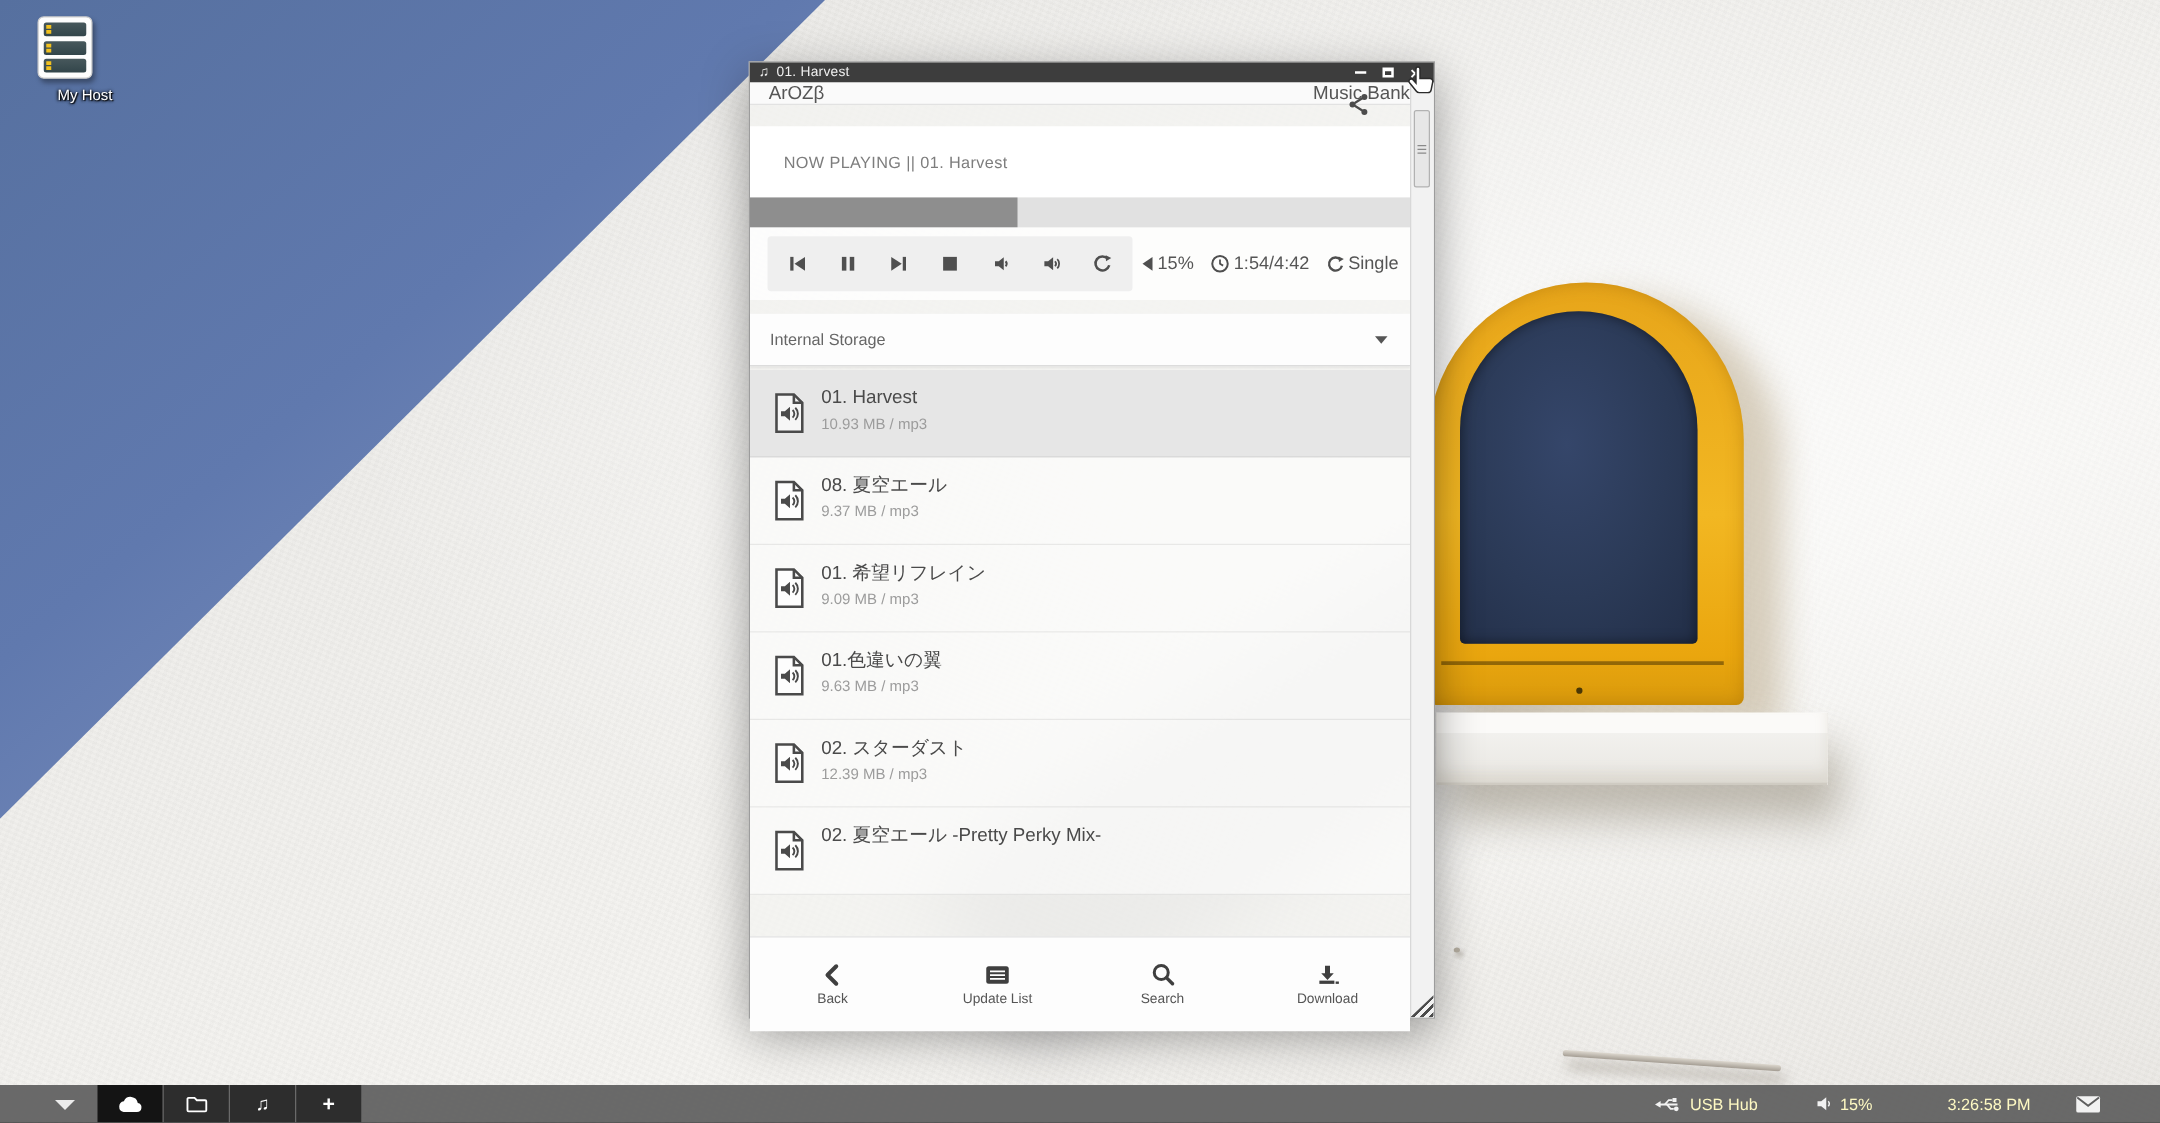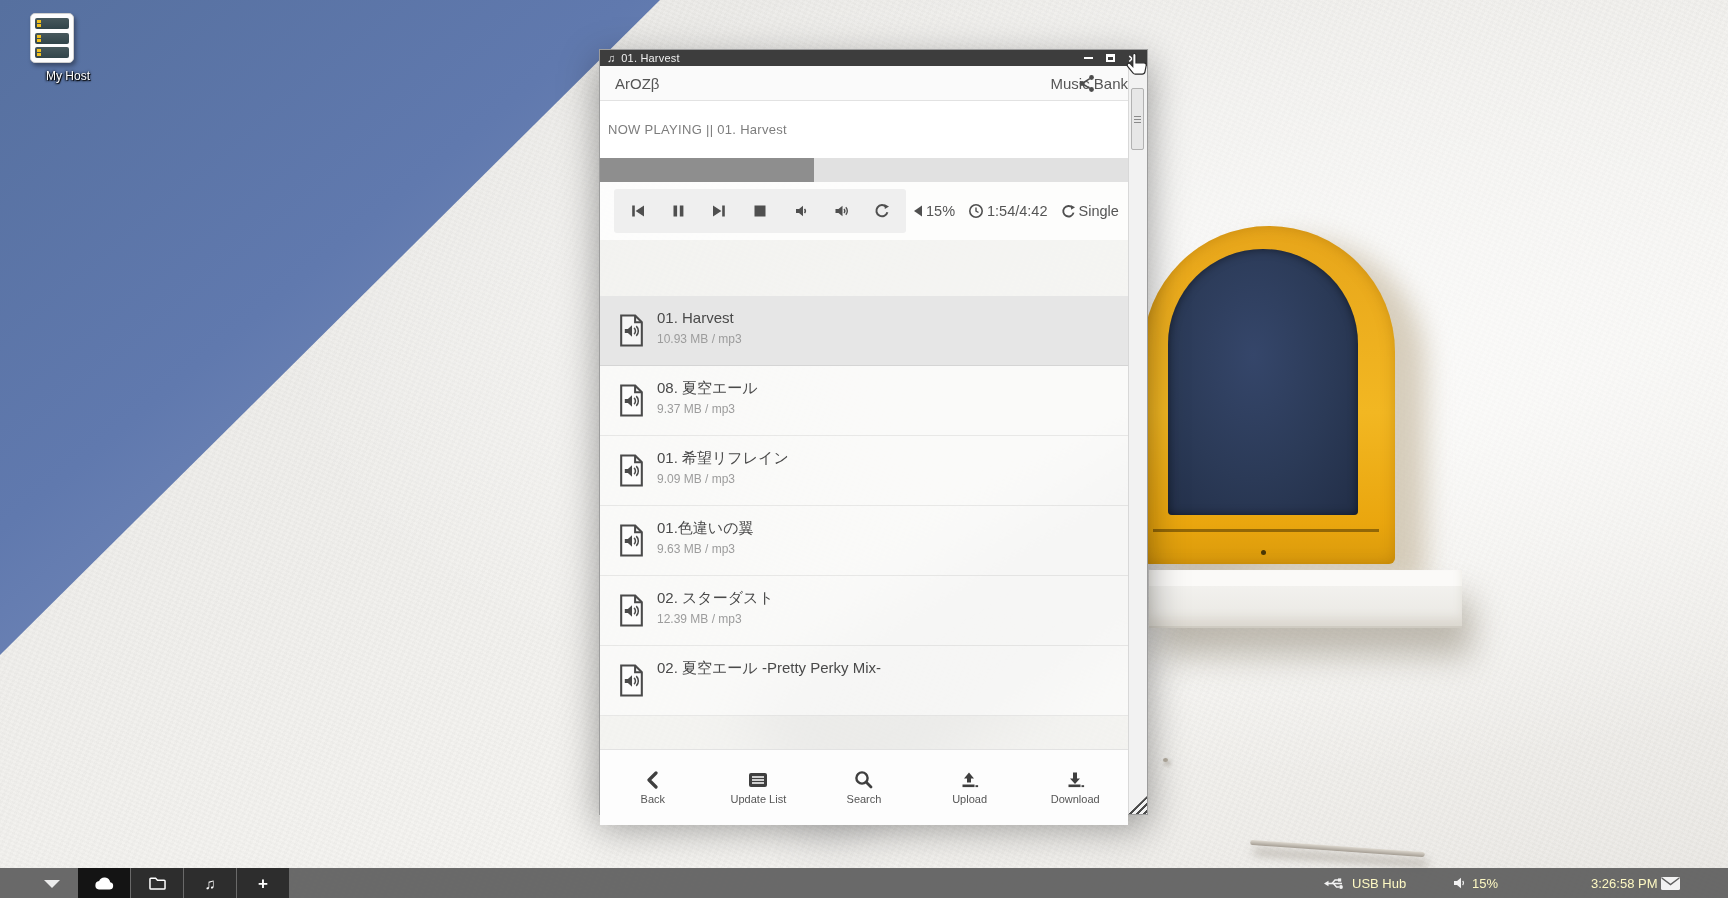--- a/index.html
+++ b/index.html
@@ -84,30 +84,30 @@
     display:flex; align-items:center; padding:0 7px; gap:6px;
   }
   .titlebar .note { color:#eee; font-size:11px; line-height:1; }
   .titlebar .wtitle { color:#f0f0f0; font-size:11px; flex:1; letter-spacing:.2px; }
   .win-btn { display:flex; align-items:center; justify-content:center; width:16px; height:14px; cursor:pointer; }
   .ic-min { width:9px; height:2px; background:#fff; }
   .ic-max { width:9px; height:8px; border:2px solid #fff; border-top-width:3px; }
   .ic-close { color:#fff; font-size:13px; font-weight:bold; line-height:1; }
 
   .app-header {
-    position:absolute; left:0; top:16px; right:19px; height:35px; background:#fafafa;
+    position:absolute; left:0; top:16px; right:19px; height:18px; background:#fafafa;
     border-bottom:1px solid #e2e2e2; display:flex; align-items:center;
   }
   .brand { position:absolute; left:15px; font-size:15px; color:#555; }
   .center-title { position:absolute; left:0; right:0; text-align:right; font-size:15px; color:#555; }
   .share-btn { position:absolute; right:32px; top:8px; cursor:pointer; }
 
   .now-playing {
     position:absolute; left:0; top:51px; right:19px; height:57px; background:rgba(255,255,255,0.97);
-    display:flex; align-items:center; padding-left:8px;
+    display:flex; align-items:center; padding-left:27px;
     font-size:13px; color:#7d7d7d; letter-spacing:.3px;
   }
   .progress { position:absolute; left:0; top:108px; right:19px; height:24px; background:#e1e1e1; }
   .progress-fill { height:100%; background:#8e8e8e; }
 
   .controls-row { position:absolute; left:0; top:132px; right:19px; height:58px; background:rgba(253,253,253,0.93); }
   .controls-box {
     position:absolute; left:14px; top:7px; width:292px; height:44px; background:#efefef; border-radius:3px;
     display:flex; align-items:center; justify-content:space-around; padding:0 4px;
   }
@@ -166,21 +166,21 @@
   .tb-chevron {
     position:absolute; left:44px; top:12px; width:0; height:0; cursor:pointer;
     border-left:8px solid transparent; border-right:8px solid transparent; border-top:8px solid #ececec;
   }
   .tb-tiles { position:absolute; left:78px; top:0; height:30px; display:flex; gap:1px; }
   .tile { width:52px; height:30px; display:flex; align-items:center; justify-content:center; background:#2d2d2d; cursor:pointer; }
   .tile.active { background:#141414; }
   .tile .glyph { color:#fff; font-size:15px; line-height:1; }
   .tile .plus { color:#fff; font-size:17px; font-weight:bold; line-height:1; }
   .tb-right-item { position:absolute; top:0; height:30px; display:flex; align-items:center; gap:6px; color:#fef9c3; font-size:13px; }
-  .tb-usb { left:1322px; } .tb-vol { left:1452px; } .tb-clock { left:1558px;margin-left:33px; } .tb-mail { left:1660px; cursor:pointer; }
+  .tb-usb { left:1322px; } .tb-vol { left:1452px; } .tb-clock { left:1558px; } .tb-mail { left:1660px; cursor:pointer; }
 </style>
 </head>
 <body>
 
 <div id="stage">
 
   <div class="sky"></div>
   <div class="soft-shadow"></div>
   <div class="arch-shadow"></div>
   <div class="arch-frame">
@@ -308,20 +308,24 @@
         <span class="status-item">
           <svg width="15" height="15" viewBox="0 0 16 16">
               <path d="M13.4 9.2 A5.6 5.6 0 1 1 12.2 4" stroke="#4f4f4f" stroke-width="2" fill="none"></path>
               <path d="M10.6 1.2 L15 3.4 L10.8 6 Z" fill="#4f4f4f"></path>
             </svg>
           <span>Single</span>
         </span>
       </div>
     </div>
 
+    <div class="storage-select">
+      <span class="sel-label">Internal Storage</span>
+      <span class="caret-down"></span>
+    </div>
 
     <div class="track-list">
       <div class="track selected">
         <span class="ticon">
           <svg width="27" height="33" viewBox="0 0 26 32">
               <path d="M3 1.5 H16.5 L23 8 V30.5 H3 Z" fill="rgba(255,255,255,.65)" stroke="#4a4a4a" stroke-width="2"></path>
               <path d="M16.5 1.5 V8 H23" fill="none" stroke="#4a4a4a" stroke-width="2"></path>
               <path d="M6.5 14.5 H9.5 L13.5 11 V22 L9.5 18.5 H6.5 Z" fill="#4a4a4a"></path>
               <path d="M15.5 13.5 a4 4 0 0 1 0 6 M17.6 11.8 a6.5 6.5 0 0 1 0 9.4" stroke="#4a4a4a" stroke-width="1.5" fill="none"></path>
             </svg>
@@ -404,28 +408,20 @@
             <path d="M4 6 H16 M4 9 H16 M4 12 H16" stroke="#fff" stroke-width="1.4"></path>
           </svg>
         <span class="tlabel">Update List</span>
       </div>
       <div class="tool-btn">
         <svg width="19" height="19" viewBox="0 0 19 19">
             <circle cx="8" cy="8" r="5.6" stroke="#3f3f3f" stroke-width="2.4" fill="none"></circle>
             <path d="M12.3 12.3 L17 17" stroke="#3f3f3f" stroke-width="2.8" stroke-linecap="round"></path>
           </svg>
         <span class="tlabel">Search</span>
-      </div>
-      <div class="tool-btn">
-        <svg width="19" height="18" viewBox="0 0 19 18">
-            <path d="M9 1.5 L14 7.5 H11 V11.5 H7 V7.5 H4 Z" fill="#3f3f3f"></path>
-            <rect x="2.5" y="13.5" width="12" height="2.6" fill="#3f3f3f"></rect>
-            <rect x="15.5" y="14.2" width="2.6" height="1.9" fill="#3f3f3f"></rect>
-          </svg>
-        <span class="tlabel">Upload</span>
       </div>
       <div class="tool-btn">
         <svg width="19" height="18" viewBox="0 0 19 18">
             <path d="M7 1.5 H11 V7.5 H14 L9 13 L4 7.5 H7 Z" fill="#3f3f3f"></path>
             <rect x="2.5" y="13.5" width="12" height="2.6" fill="#3f3f3f"></rect>
             <rect x="15.5" y="14.2" width="2.6" height="1.9" fill="#3f3f3f"></rect>
           </svg>
         <span class="tlabel">Download</span>
       </div>
     </div>

